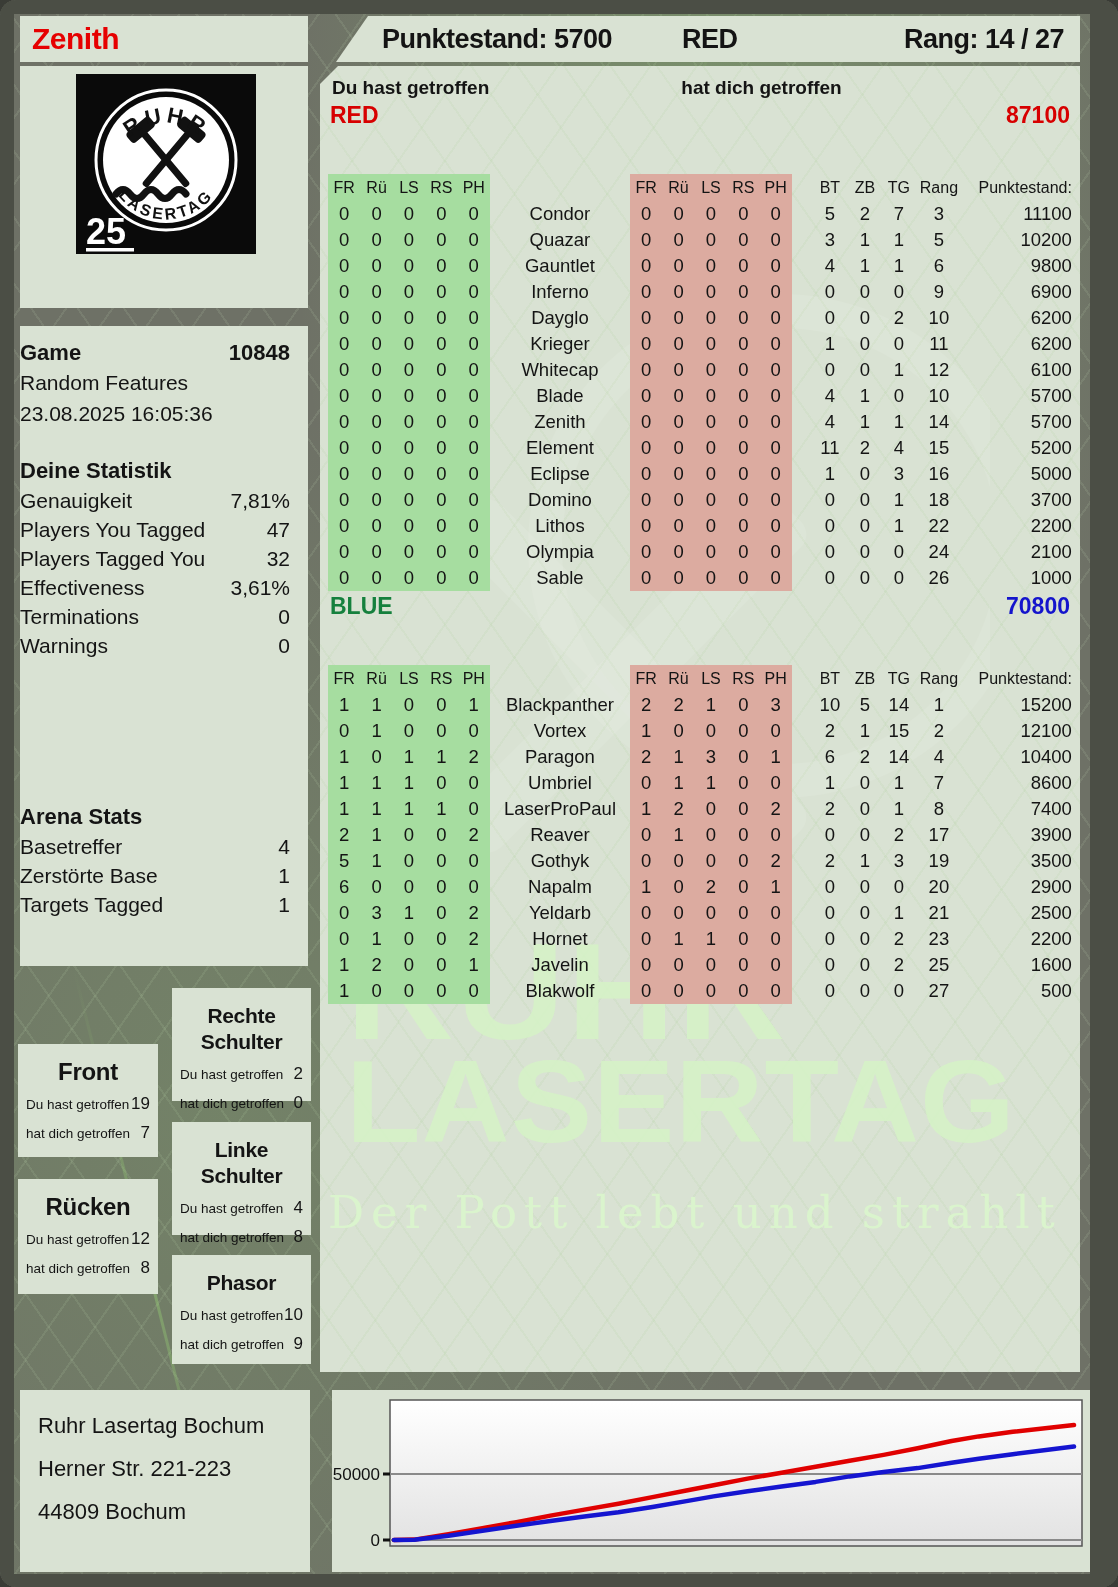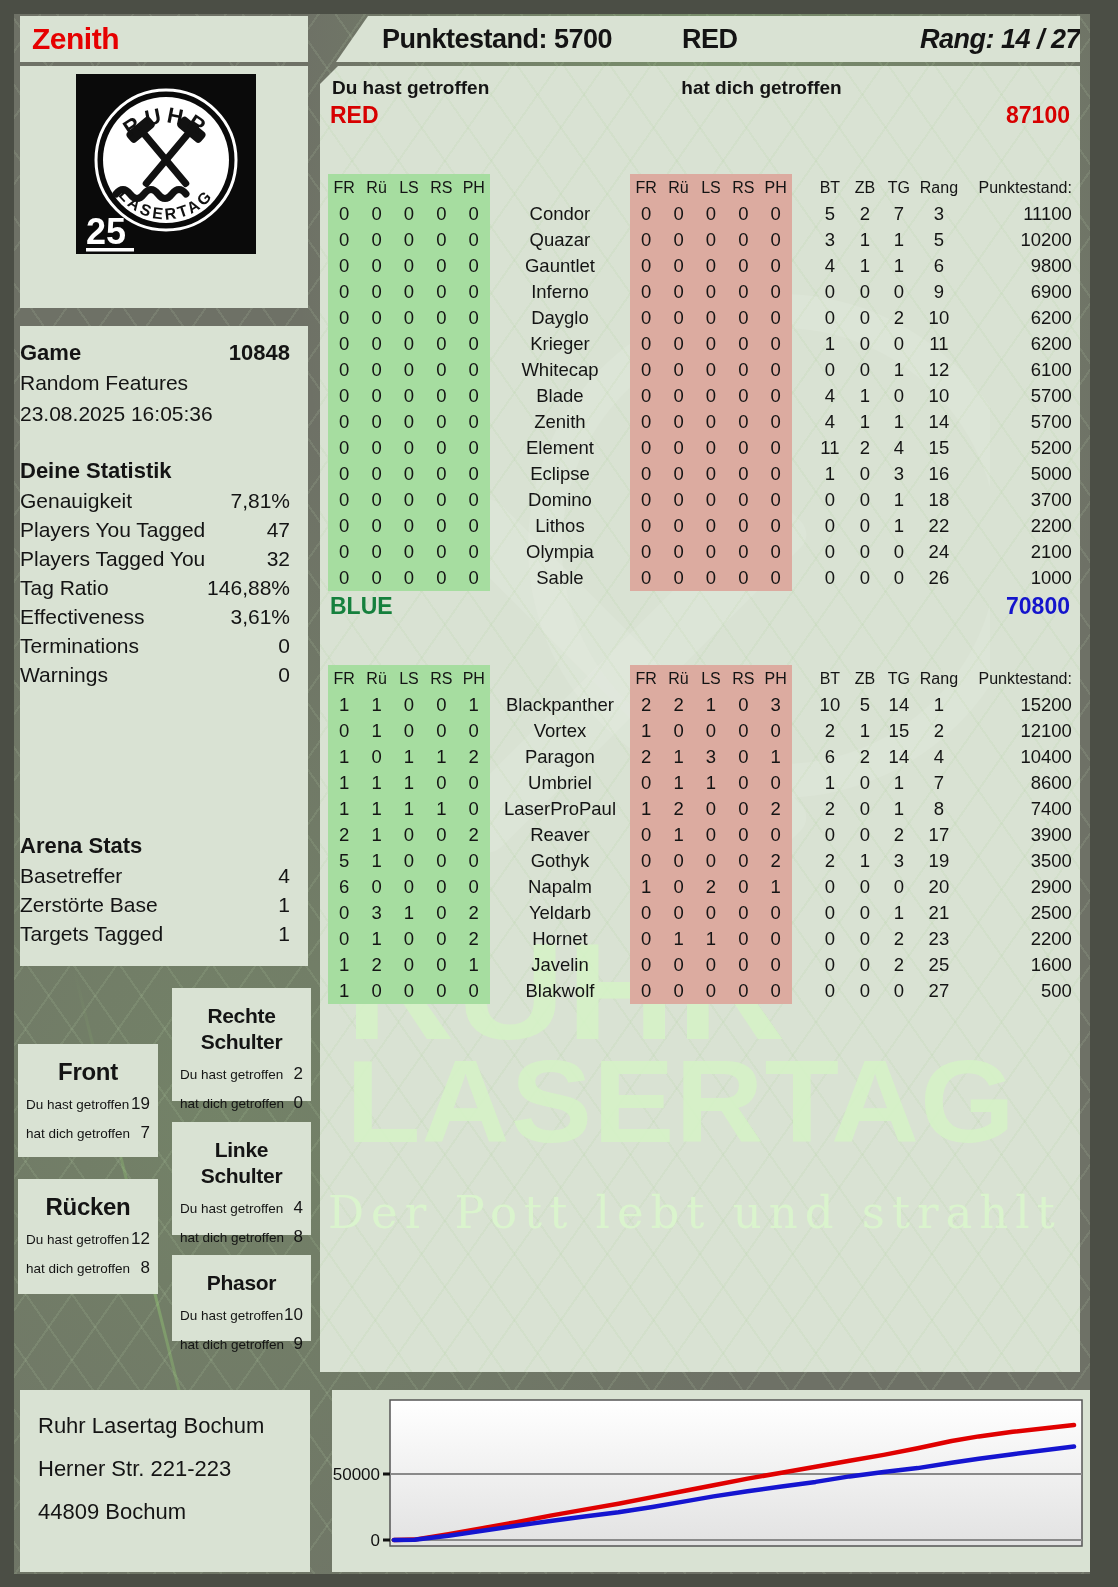--- a/index.html
+++ b/index.html
@@ -3,59 +3,59 @@
 <meta charset="utf-8">
 <style>
   html,body{margin:0;padding:0;background:#3a3c36;}
   .page{position:relative;width:1118px;height:1587px;margin:0 auto;overflow:hidden;
     font-family:"Liberation Sans",sans-serif;color:#141414;
     background:
       radial-gradient(ellipse at 64% 10%, rgba(150,220,120,0.30), transparent 42%),
       radial-gradient(ellipse at 20% 70%, rgba(140,210,110,0.18), transparent 45%),
       repeating-linear-gradient(55deg, transparent 0 36px, rgba(215,240,200,0.10) 36px 38px),
       repeating-linear-gradient(-55deg, transparent 0 36px, rgba(215,240,200,0.10) 36px 38px),
-      #6e7166;}
+      #6e7166; border-radius: 16px;}
   .frame{position:absolute;background:#4b4e45;z-index:5;}
   #frame-top{left:0;top:0;width:1118px;height:14px;}
   #frame-left{left:0;top:0;width:14px;height:1587px;}
   #frame-right{left:1090px;top:0;width:28px;height:1587px;}
   #frame-bottom{left:0;top:1574px;width:1118px;height:13px;}
   .streak{position:absolute;background:linear-gradient(to bottom, rgba(160,230,120,0.0), rgba(160,230,120,0.35), rgba(160,230,120,0.0));width:3px;z-index:1;}
   .panel{position:absolute;background:#d9e2d3;z-index:10;}
   .mesh::after{content:"";position:absolute;inset:0;pointer-events:none;
       background:
         repeating-linear-gradient(55deg, transparent 0 36px, rgba(130,190,100,0.07) 36px 38px),
         repeating-linear-gradient(-55deg, transparent 0 36px, rgba(130,190,100,0.07) 36px 38px);}
   
   #zenith-panel{left:20px;top:16px;width:288px;height:46px;display:flex;align-items:center;}
   #zenith-panel .pname{font-size:30px;font-weight:bold;color:#e60000;padding-left:12px;letter-spacing:-0.5px;}
   #header-bar{left:330px;top:16px;width:750px;height:46px;display:flex;align-items:center;
       clip-path:polygon(38px 0,100% 0,100% 100%,6px 100%);}
   #header-bar .big{font-size:27px;font-weight:bold;letter-spacing:-0.5px;}
   #points-label{margin-left:52px;text-align:right;}
   #team-label{margin-left:70px;}
-  #rank-label{margin-left:auto;font-style:italic;}
+  #rank-label{margin-left:auto;margin-right:16px;}
   
   #logo-panel{left:20px;top:66px;width:288px;height:242px;}
   #logo-box{position:absolute;left:56px;top:8px;}
   
   #stats-panel{left:20px;top:326px;width:288px;height:640px;padding:0;box-sizing:border-box;}
   #stats-inner{padding:12px 18px 0 0;}
   .srow{display:flex;justify-content:space-between;line-height:29px;font-size:21px;}
   .srow.b{font-weight:bold;font-size:22px;}
   .sec-title{font-weight:bold;font-size:22px;line-height:30px;}
   #game-mode,#game-date{font-size:21px;line-height:31px;}
   #stat-gap1{height:27px;} #stat-gap2{height:142px;}
   
   .bp{box-sizing:border-box;padding:15px 8px 0 8px;}
   #bp-front{left:18px;top:1044px;width:140px;height:113px;}
   #bp-ruecken{left:18px;top:1179px;width:140px;height:115px;}
   #bp-rechte{left:172px;top:988px;width:139px;height:113px;}
   #bp-linke{left:172px;top:1122px;width:139px;height:113px;}
-  #bp-phasor{left:172px;top:1255px;width:139px;height:86px;}
+  #bp-phasor{left:172px;top:1255px;width:139px;height:109px;}
   .bp .bpt{text-align:center;font-weight:bold;font-size:21px;line-height:26px;letter-spacing:-0.3px;}
   #bp-front .bpt,#bp-ruecken .bpt{font-size:24px;}
   .bp .bprow{display:flex;justify-content:space-between;align-items:baseline;margin-top:9px;}
   .bp .bprow .l{font-size:13.5px;}
   .bp .bprow .v{font-size:17px;}
   
   #main-panel{left:320px;top:66px;width:760px;height:1306px;clip-path:polygon(0 18px,18px 0,100% 0,100% 100%,0 100%);}
   #main-content{position:relative;z-index:2;padding:10px 8px 0 8px;}
   .wm{position:absolute;z-index:1;color:rgba(213,242,198,0.9);pointer-events:none;}
   #wm-ruhr{left:26px;top:850px;font-size:150px;font-weight:bold;letter-spacing:2px;line-height:1;transform:scaleY(0.92);}
@@ -145,24 +145,20 @@
           </div>
           <div class="srow">
             <span>Players You Tagged</span>
             <span>47</span>
           </div>
           <div class="srow">
             <span>Players Tagged You</span>
             <span>32</span>
           </div>
           <div class="srow">
-            <span>Tag Ratio</span>
-            <span>146,88%</span>
-          </div>
-          <div class="srow">
             <span>Effectiveness</span>
             <span>3,61%</span>
           </div>
           <div class="srow">
             <span>Terminations</span>
             <span>0</span>
           </div>
           <div class="srow">
             <span>Warnings</span>
             <span>0</span>

